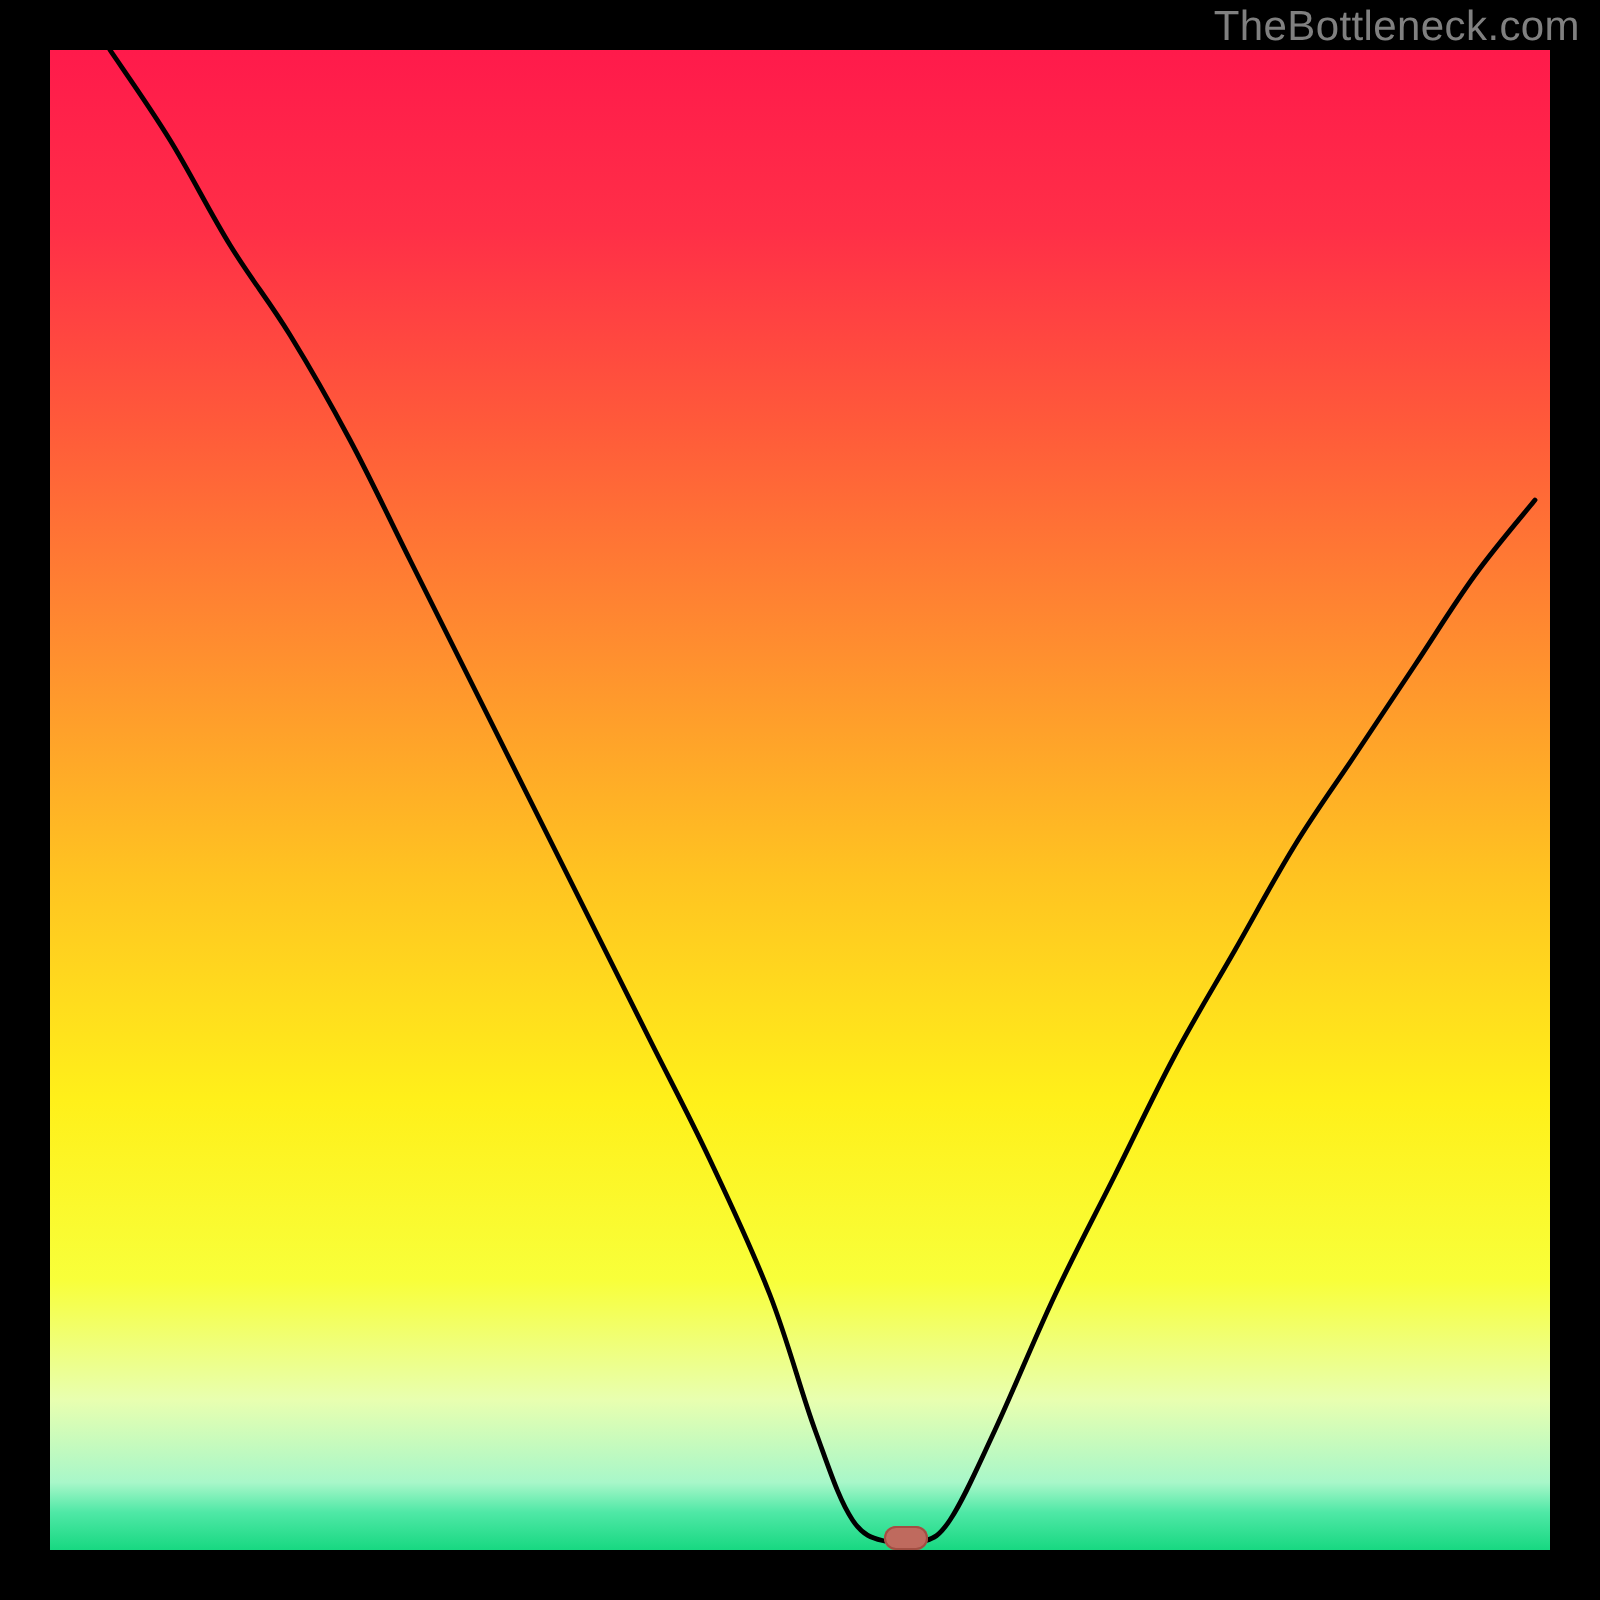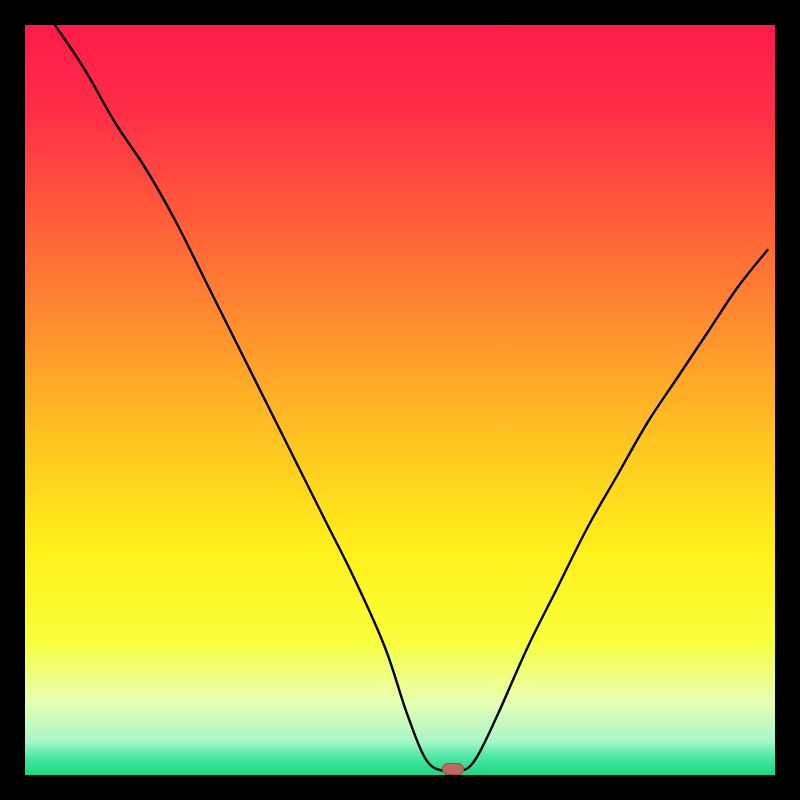--- a/index.html
+++ b/index.html
@@ -47,20 +47,21 @@
     left: 0; top: 0;
     width: 750px;
     height: 750px;
   }
 </style>
 </head>
 <body>
 
 <div class="frame">
 
+  <div class="watermark">TheBottleneck.com</div>
 
   <div class="plot-area">
 
     <svg id="grad-bg" class="curve" viewBox="0 0 750 750" preserveAspectRatio="none">
       <defs>
         <linearGradient id="bgGrad" x1="0" y1="0" x2="0" y2="1">
             <stop offset="0.00%" stop-color="#ff1a4b"></stop>
             <stop offset="12.00%" stop-color="#ff2f47"></stop>
             <stop offset="25.00%" stop-color="#ff5a3a"></stop>
             <stop offset="40.00%" stop-color="#ff8e2f"></stop>

